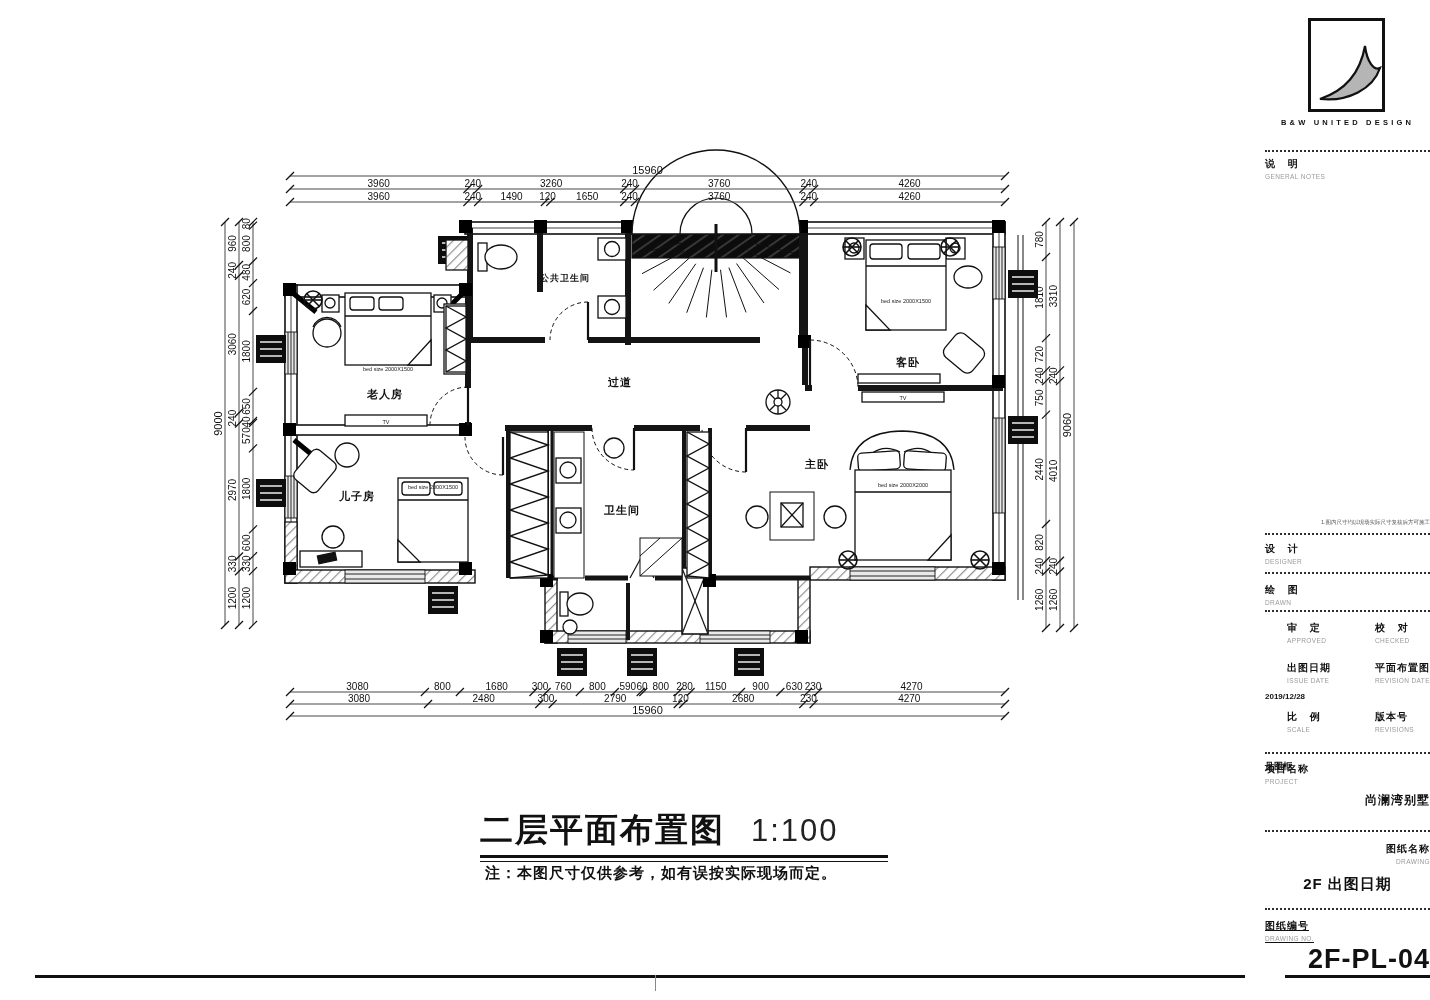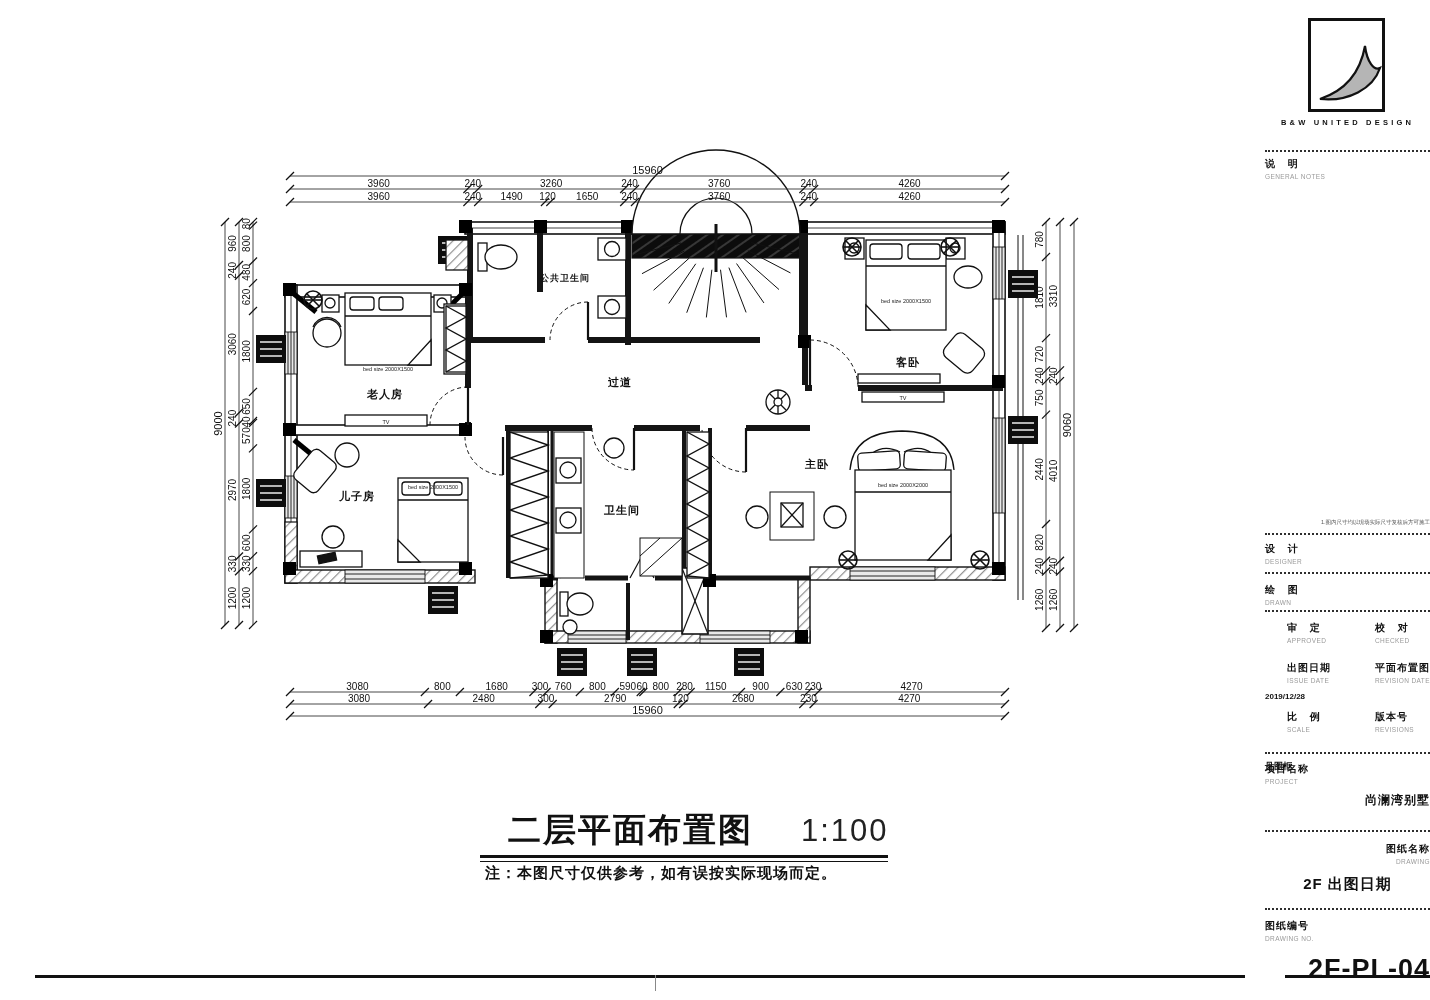--- a/index.html
+++ b/index.html
@@ -2,21 +2,21 @@
 <html><head>
 <meta charset="utf-8">
 <style>
   html,body{margin:0;padding:0;background:#ffffff;}
   body{width:1430px;height:1000px;position:relative;overflow:hidden;
        font-family:"Liberation Sans", sans-serif;color:#111;}
   #canvas{position:absolute;inset:0;}
   svg text{font-family:"Liberation Sans", sans-serif;}
   
   #sheet-title{position:absolute;left:480px;top:808px;width:430px;}
-  #sheet-title .t-row{display:flex;align-items:baseline;gap:48px;margin-left:28px;}
+  #sheet-title .t-row{display:flex;align-items:baseline;gap:26px;}
   #sheet-title .t-cn{font-size:33px;font-weight:bold;letter-spacing:2px;}
   #sheet-title .t-scale{font-size:31px;font-weight:400;letter-spacing:2px;color:#222;}
   #sheet-title .t-underline{margin-top:2px;border-top:3px solid #111;border-bottom:1px solid #111;height:3px;width:408px;}
   #sheet-note{position:absolute;left:485px;top:864px;font-size:15px;font-weight:bold;letter-spacing:1px;}
   
   #titleblock{position:absolute;left:1265px;top:0;width:165px;height:1000px;}
   .tb-abs{position:absolute;left:0;width:165px;}
   .dotline{border-top:2px dotted #2e2e2e;height:0;}
   .cn{font-weight:bold;font-size:10px;letter-spacing:5px;color:#111;white-space:nowrap;}
   .cn.tight{letter-spacing:1px;}
@@ -705,23 +705,23 @@
       <div class="en">PROJECT</div>
     </div>
     <div class="tb-abs val-proj" style="top:792px;">尚澜湾别墅</div>
     <div class="tb-abs dotline" style="top:830px;"></div>
     <div class="tb-abs" style="top:842px;text-align:right;">
       <div class="cn tight">图纸名称</div>
       <div class="en">DRAWING</div>
     </div>
     <div class="tb-abs val-draw" style="top:875px;">2F 出图日期</div>
     <div class="tb-abs dotline" style="top:908px;"></div>
-    <div class="tb-abs" style="top:919px;">
+    <div class="tb-abs" style="top:919px;text-decoration:underline;">
       <div class="cn tight">图纸编号</div>
       <div class="en">DRAWING NO.</div>
     </div>
-    <div class="tb-abs val-no" style="top:944px;margin-top:10px;">2F-PL-04</div>
+    <div class="tb-abs val-no" style="top:944px;">2F-PL-04</div>
   </div>
 
   <div class="pg-line" style="left:35px;top:975px;width:1210px;height:3px;"></div>
   <div class="pg-line" style="left:655px;top:975px;width:1px;height:16px;background:#888;"></div>
   <div class="pg-line" style="left:1285px;top:975px;width:145px;height:3px;"></div>
 </div>
 
 </body></html>

